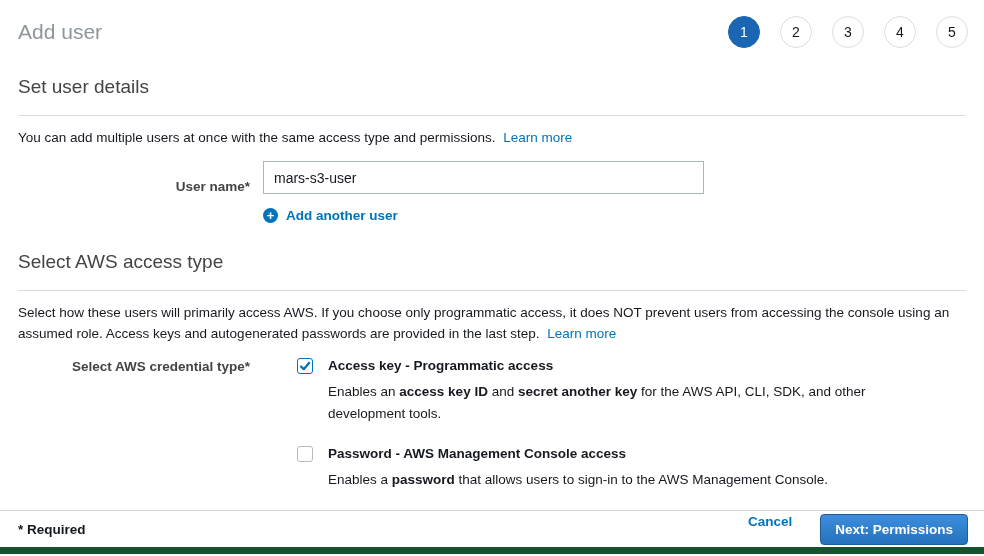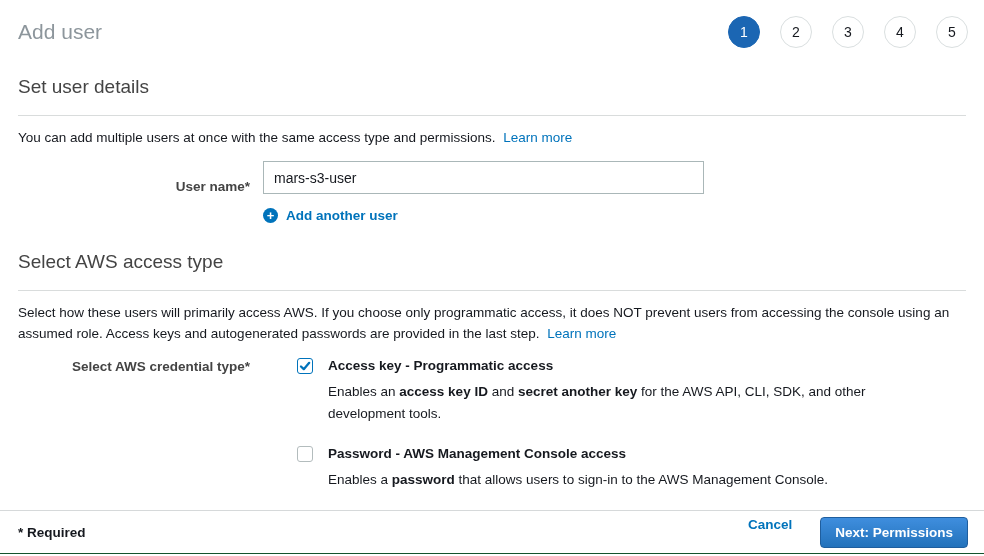--- a/index.html
+++ b/index.html
@@ -81,21 +81,21 @@
     flex: 0 0 16px; cursor: pointer;
   }
   .checkbox.checked { border: 1px solid #0073bb; }
   .checkbox.unchecked { border: 1px solid #b3bcbd; }
   .option-title { font-weight: bold; color: #16191f; }
   .option-desc { margin: 7px 0 0 31px; line-height: 21.5px; max-width: 545px; color: #16191f; }
 
   
   .page-footer {
     position: absolute; left: 0; right: 0; bottom: 2px; height: 44px;
-    border-top: 1px solid #d6d9da; border-bottom: 1px solid #14532d;
+    border-top: 1px solid #d6d9da; border-bottom: 7px solid #14532d;
     display: flex; align-items: center; justify-content: space-between;
     padding: 0 16px 0 18px; background: #fff;
   }
   .required-note { font-weight: bold; color: #16191f; }
   .footer-right { display: flex; }
   .cancel-link { color: #0073bb; font-weight: bold; margin-right: 28px; }
   .next-btn {
     background: linear-gradient(#3f8ede, #2372bb);
     border: 1px solid #1f5e9e; border-radius: 4px;
     color: #fff; font-weight: bold; font-size: 13.5px;

